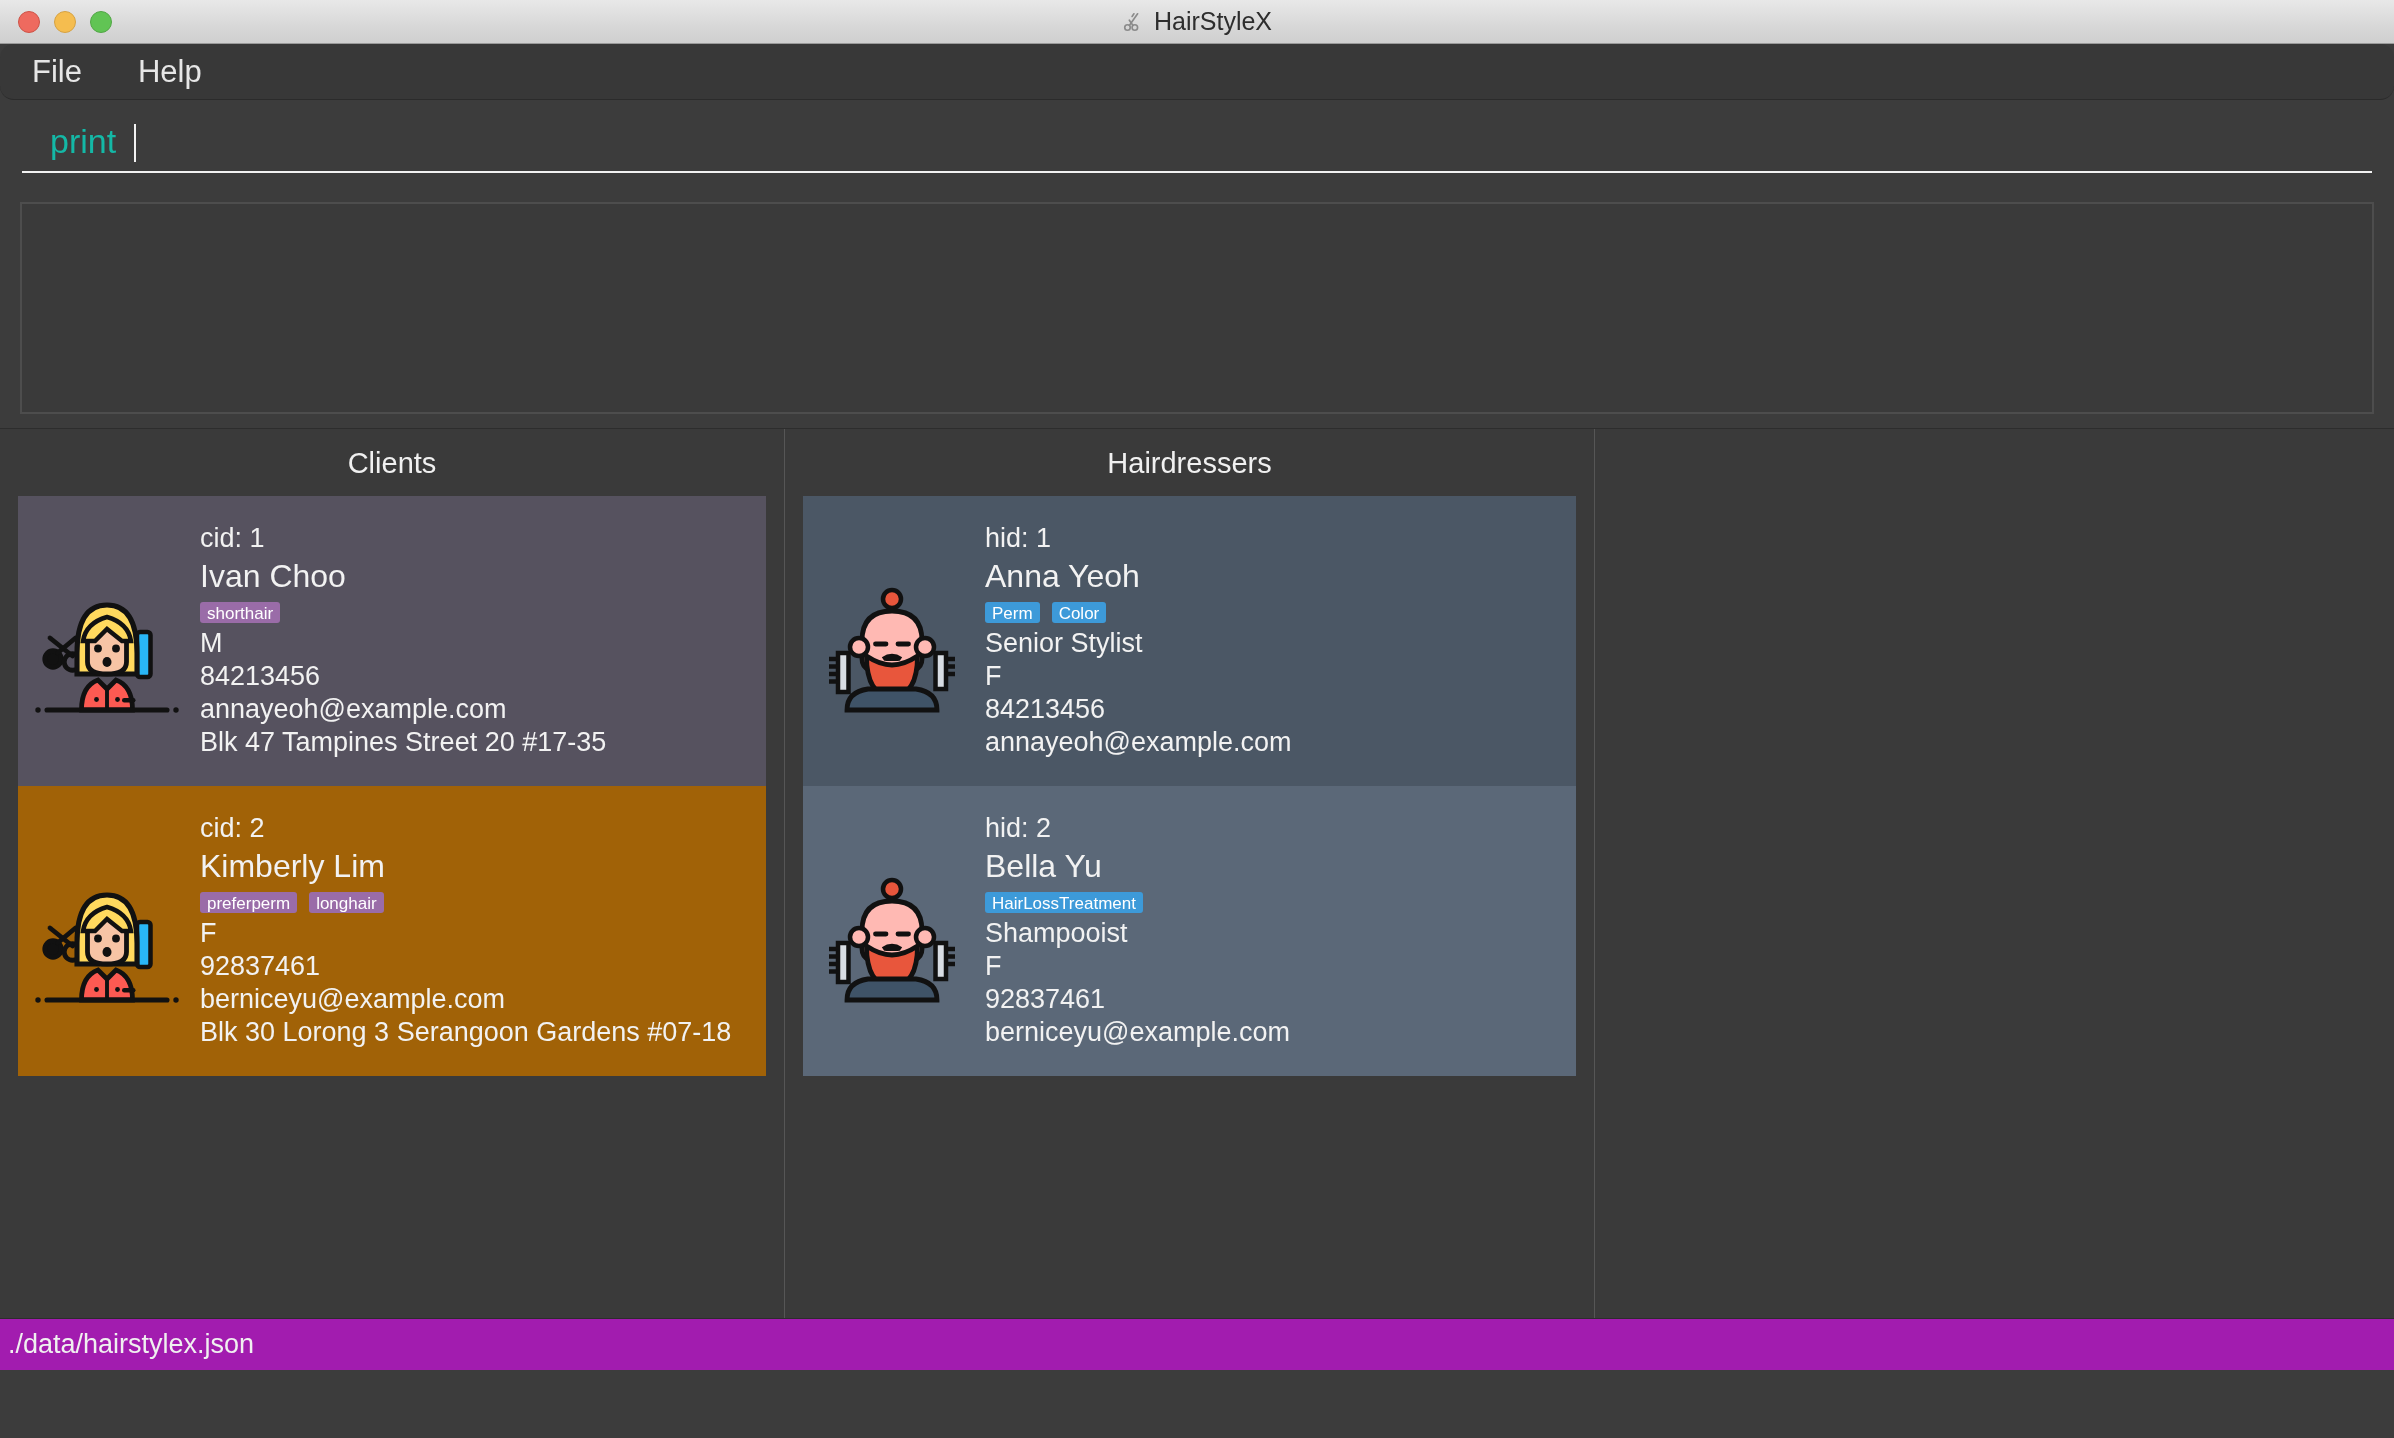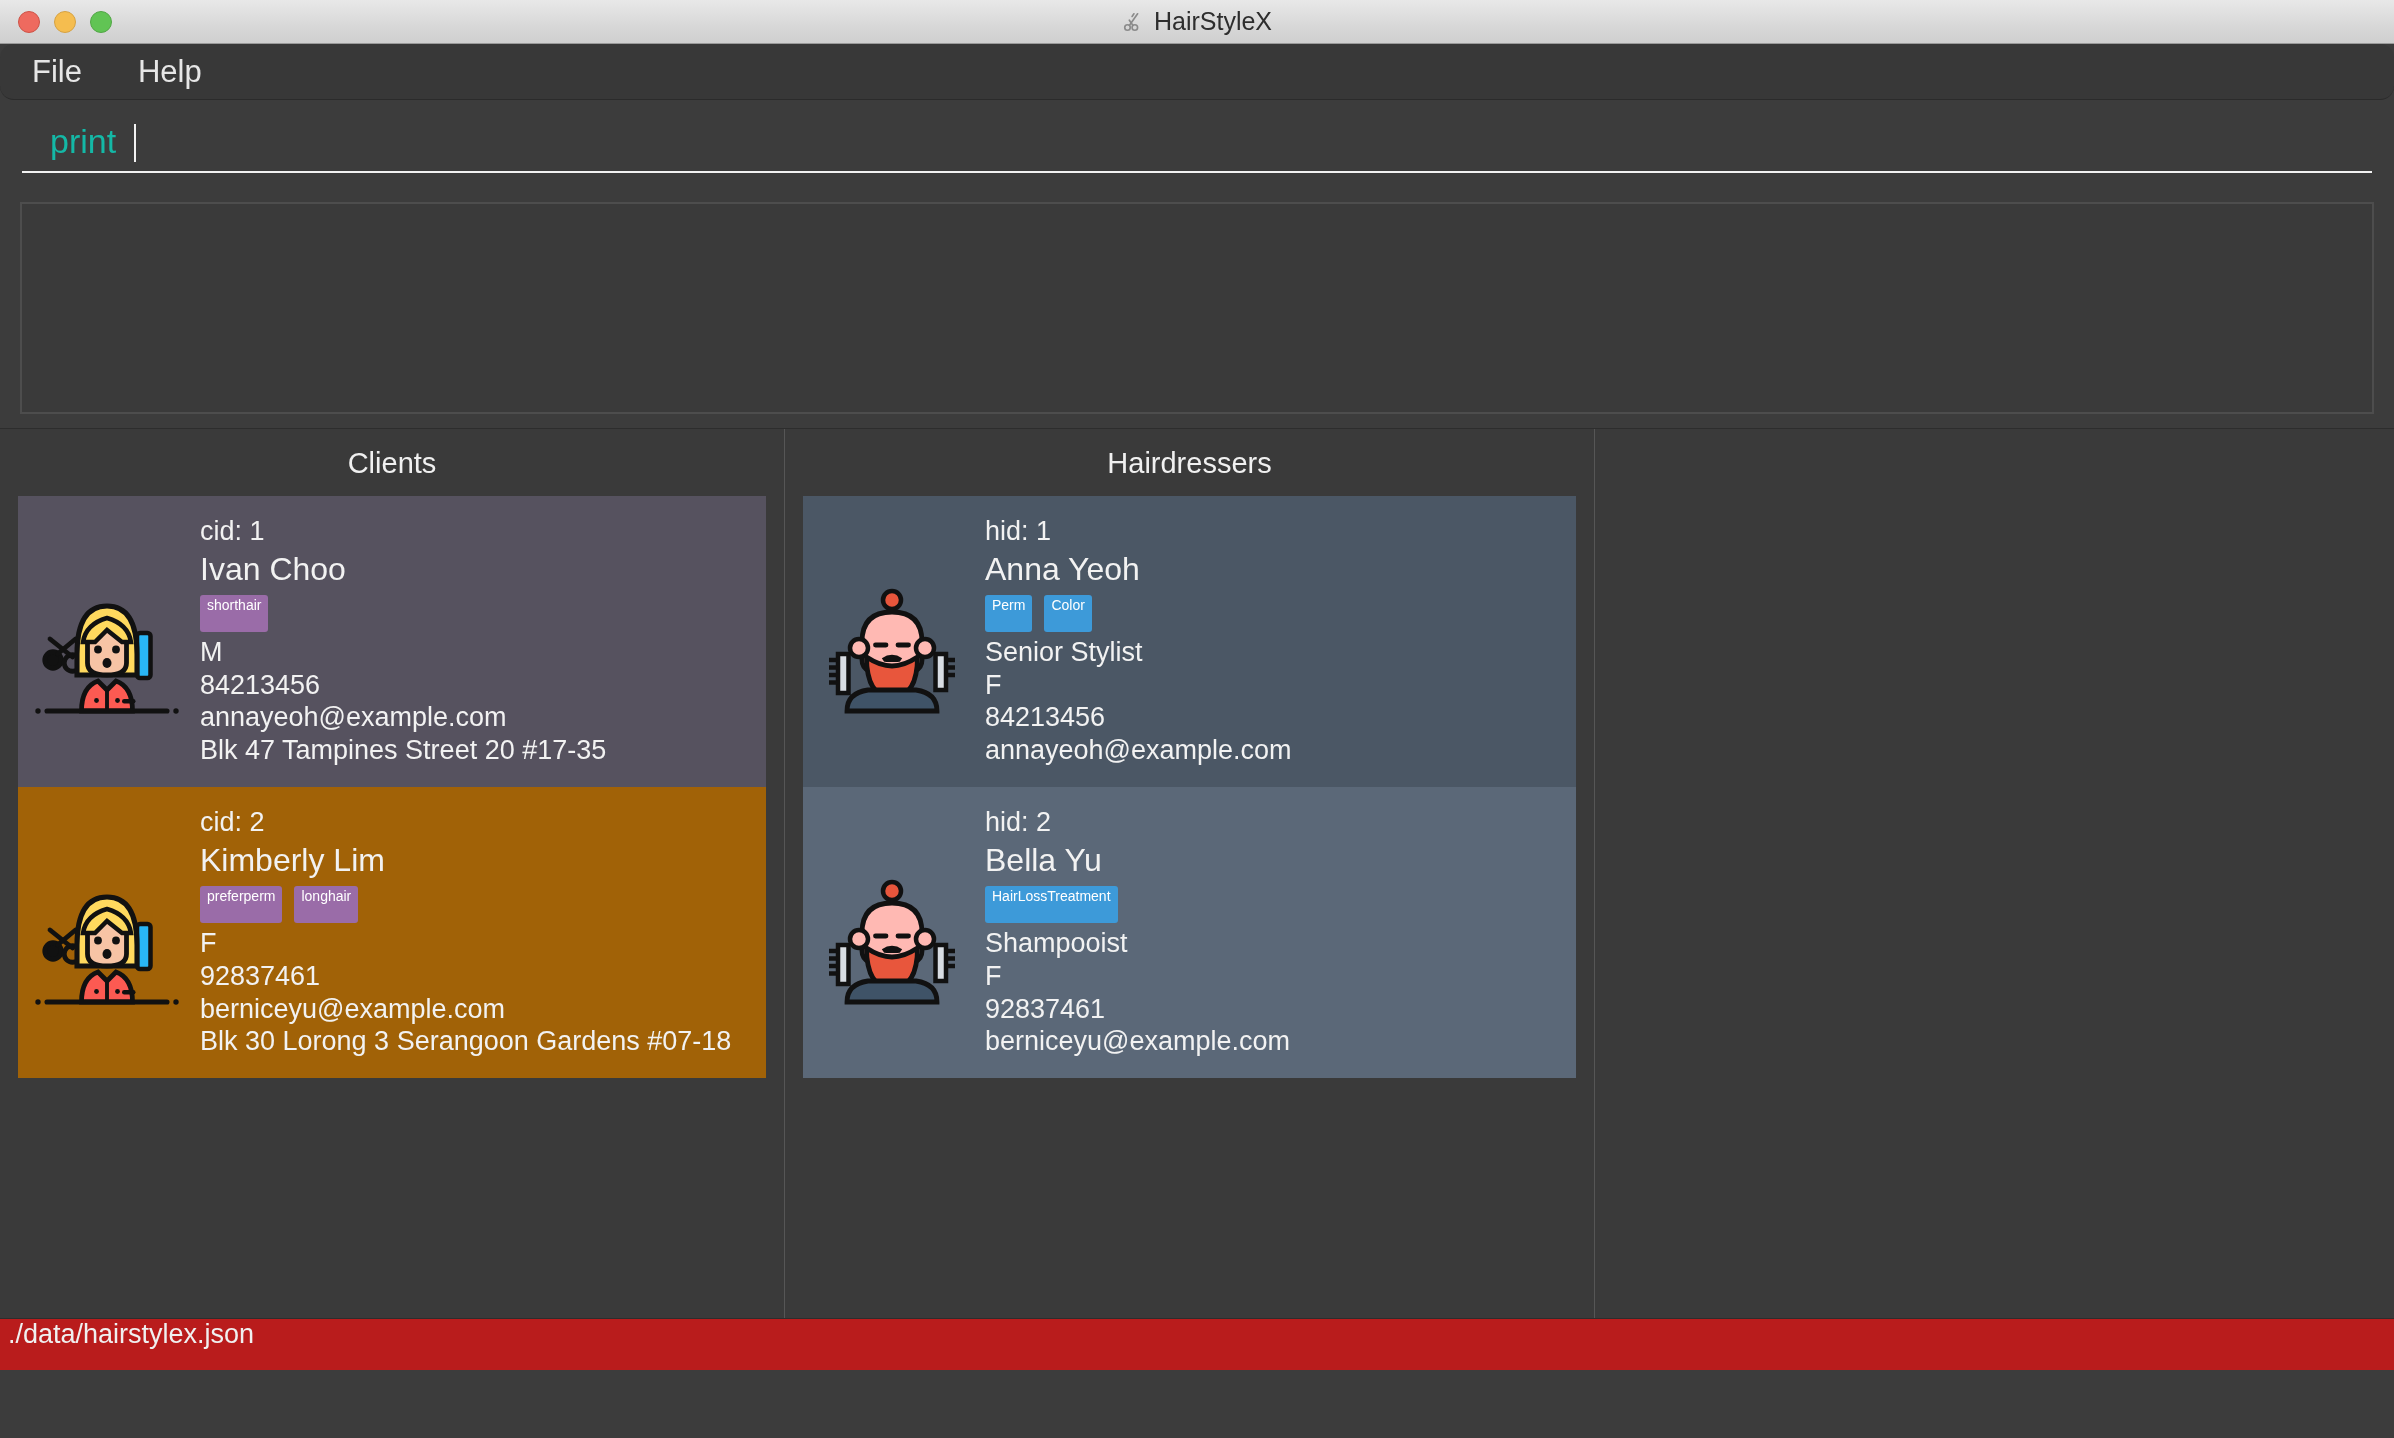--- a/index.html
+++ b/index.html
@@ -165,36 +165,37 @@
     gap: 1px;
     color: #f2f2f2;
     font-size: 27px;
     line-height: 1.18;
     padding-left: 10px;
   }
   .card-id { font-size: 27px; }
   .card-name { font-size: 32px; margin-top: 2px; }
   .tag-row { display: flex; gap: 12px; margin: 5px 0 4px 0; }
   .tag {
-    font-size: 14px;
-    padding: 2px 7px 19px 7px;
+    font-size: 17px;
+    padding: 2px 7px 0 7px;
     border-radius: 3px;
     color: #ffffff;
     line-height: 1.15;
   }
   .tag.purple { background: #9a6ca8; }
   .tag.blue   { background: #3d9ad9; }
   .card-line { font-size: 27px; }
 
   
   #statusbar {
     height: 52px;
-    background: #b91c1c;
+    background: #a21caf;
     border-top: 1px solid #2d2d2d;
     display: flex;
+    align-items: center;
     padding-left: 8px;
     color: #f0f0f0;
     font-size: 27px;
   }
 </style>
 </head>
 <body>
 
 <div id="titlebar">
   <div id="traffic">

